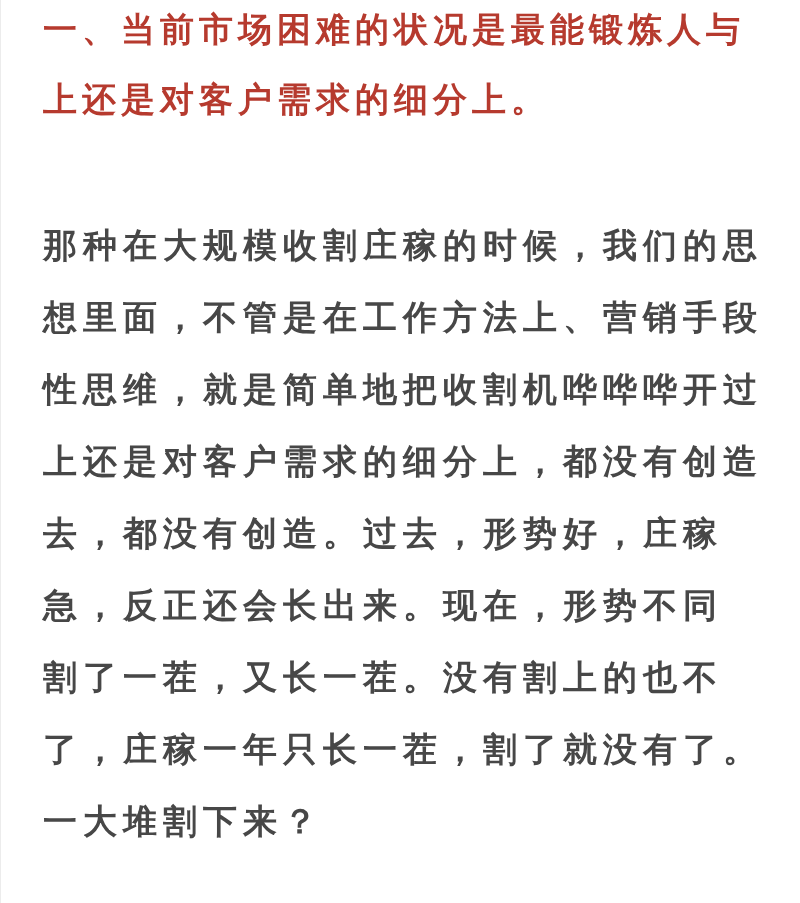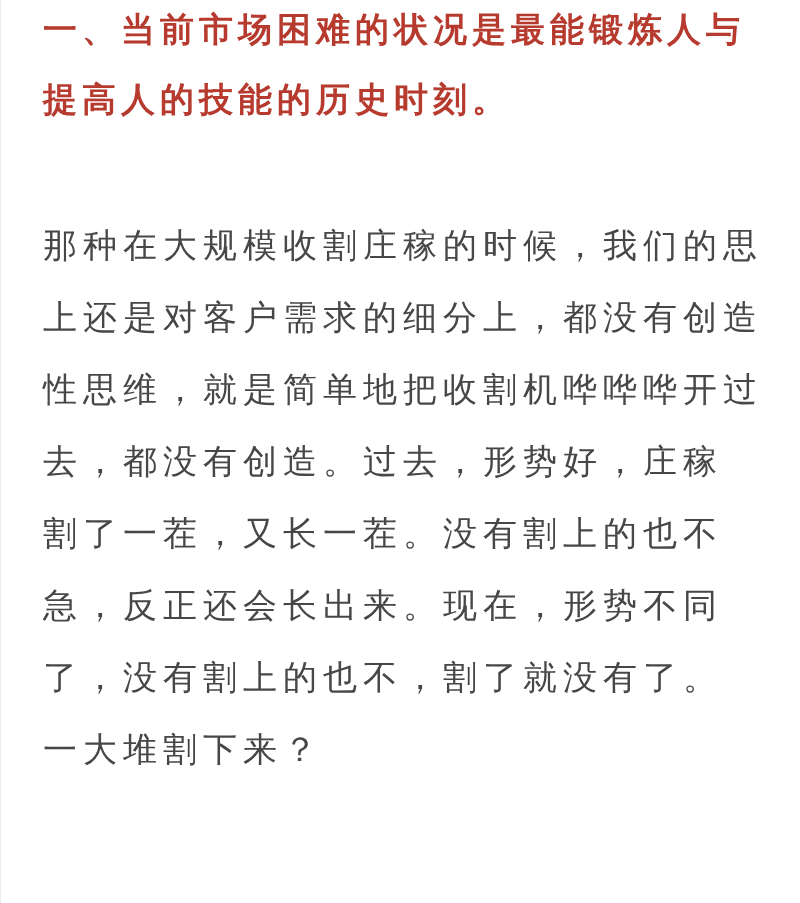--- a/index.html
+++ b/index.html
@@ -31,43 +31,44 @@
   }
   .heading-line {
     white-space: nowrap;
   }
   .body-text {
     position: absolute;
     top: 209px;
     left: 42px;
     right: 30px;
     font-size: 34px;
-    font-weight: 400;
+    font-weight: 700;
     line-height: 72px;
     letter-spacing: 6px;
     color: #474747;
   }
   .body-line {
     white-space: nowrap;
   }
 </style>
 </head>
 <body>
 
 <div class="page">
 
   <div class="heading" style="color: rgb(182, 58, 46);">
     <div class="heading-line">一、当前市场困难的状况是最能锻炼人与</div>
-    <div class="heading-line">提高人的技能的历史时刻。</div>
+    <div class="heading-line">上还是对客户需求的细分上。</div>
   </div>
 
   <div class="body-text" style="color: rgb(71, 71, 71);">
     <div class="body-line">那种在大规模收割庄稼的时候，我们的思</div>
+    <div class="body-line">想里面，不管是在工作方法上、营销手段</div>
+    <div class="body-line">性思维，就是简单地把收割机哗哗哗开过</div>
     <div class="body-line">上还是对客户需求的细分上，都没有创造</div>
-    <div class="body-line">性思维，就是简单地把收割机哗哗哗开过</div>
     <div class="body-line">去，都没有创造。过去，形势好，庄稼</div>
+    <div class="body-line">急，反正还会长出来。现在，形势不同</div>
     <div class="body-line">割了一茬，又长一茬。没有割上的也不</div>
-    <div class="body-line">急，反正还会长出来。现在，形势不同</div>
-    <div class="body-line">了，没有割上的也不，割了就没有了。</div>
+    <div class="body-line">了，庄稼一年只长一茬，割了就没有了。</div>
     <div class="body-line">一大堆割下来？</div>
   </div>
 
 </div>
 
 </body></html>

